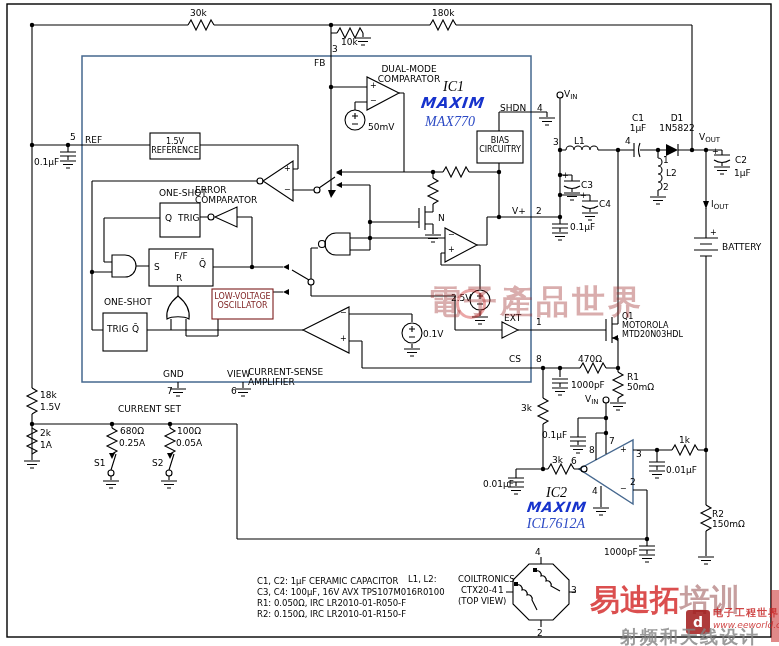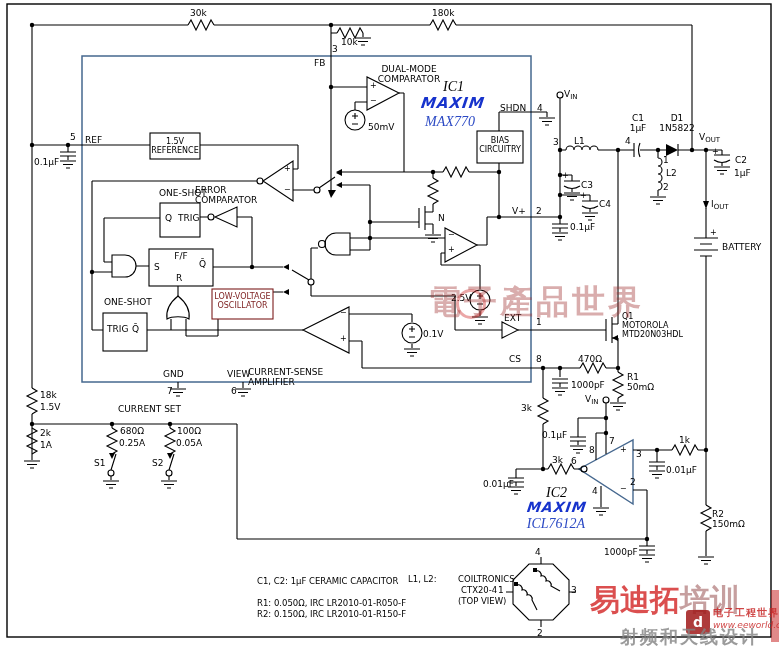--- a/index.html
+++ b/index.html
@@ -372,20 +372,21 @@
   <div class="lbl" style="left:40px;top:440px">1A</div>
   <div class="lbl" style="left:118px;top:404px">CURRENT SET</div>
   <div class="lbl" style="left:120px;top:426px">680Ω</div>
   <div class="lbl" style="left:119px;top:438px">0.25A</div>
   <div class="lbl" style="left:177px;top:426px">100Ω</div>
   <div class="lbl" style="left:176px;top:438px">0.05A</div>
   <div class="lbl" style="left:94px;top:458px">S1</div>
   <div class="lbl" style="left:152px;top:458px">S2</div>
 
   <div class="lbl note" style="left:257px;top:576px">C1, C2: 1µF CERAMIC CAPACITOR</div>
+  <div class="lbl note" style="left:257px;top:587px">C3, C4: 100µF, 16V AVX TPS107M016R0100</div>
   <div class="lbl note" style="left:257px;top:598px">R1: 0.050Ω, IRC LR2010-01-R050-F</div>
   <div class="lbl note" style="left:257px;top:609px">R2: 0.150Ω, IRC LR2010-01-R150-F</div>
   <div class="lbl note" style="left:408px;top:574px">L1, L2:</div>
   <div class="lbl note" style="left:458px;top:574px">COILTRONICS</div>
   <div class="lbl note" style="left:461px;top:585px">CTX20-4</div>
   <div class="lbl note" style="left:458px;top:596px">(TOP VIEW)</div>
   <div class="lbl" style="left:535px;top:547px">4</div>
   <div class="lbl" style="left:498px;top:585px">1</div>
   <div class="lbl" style="left:571px;top:585px">3</div>
   <div class="lbl" style="left:537px;top:628px">2</div>

